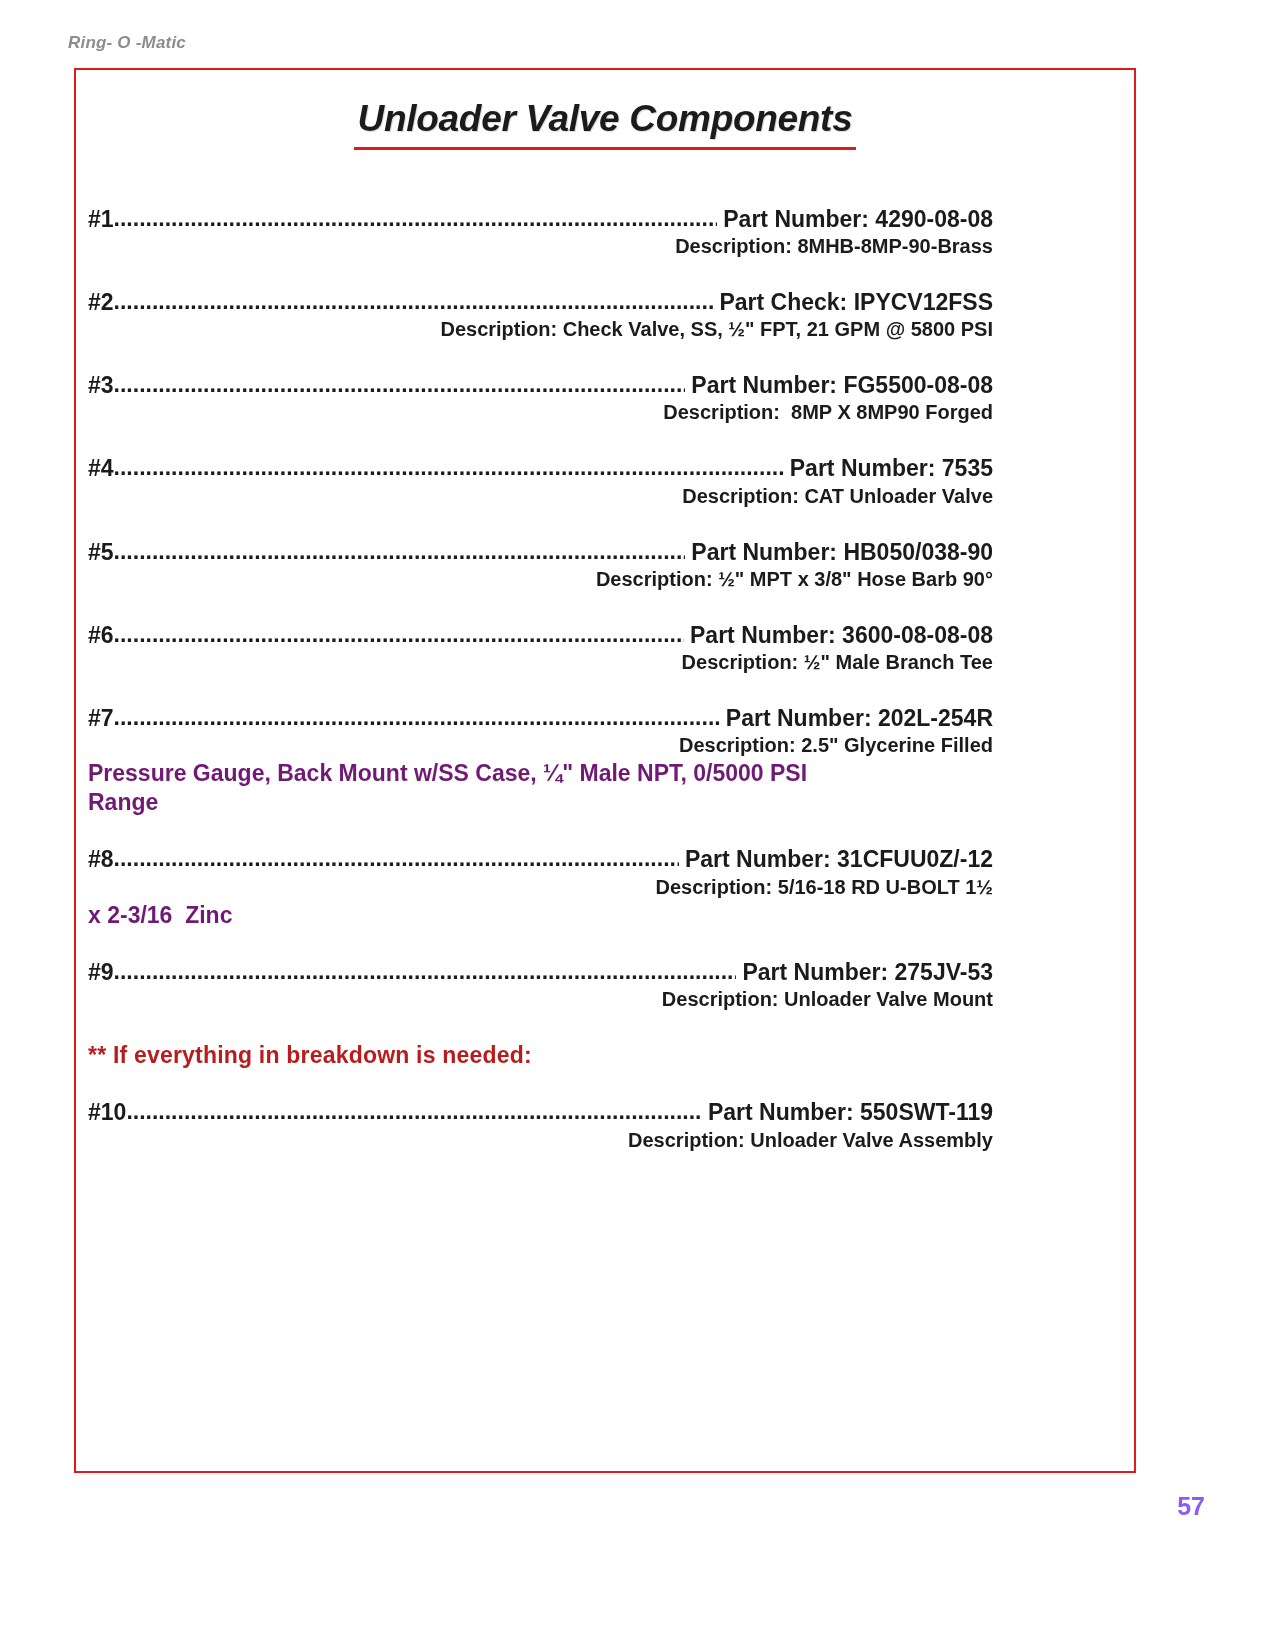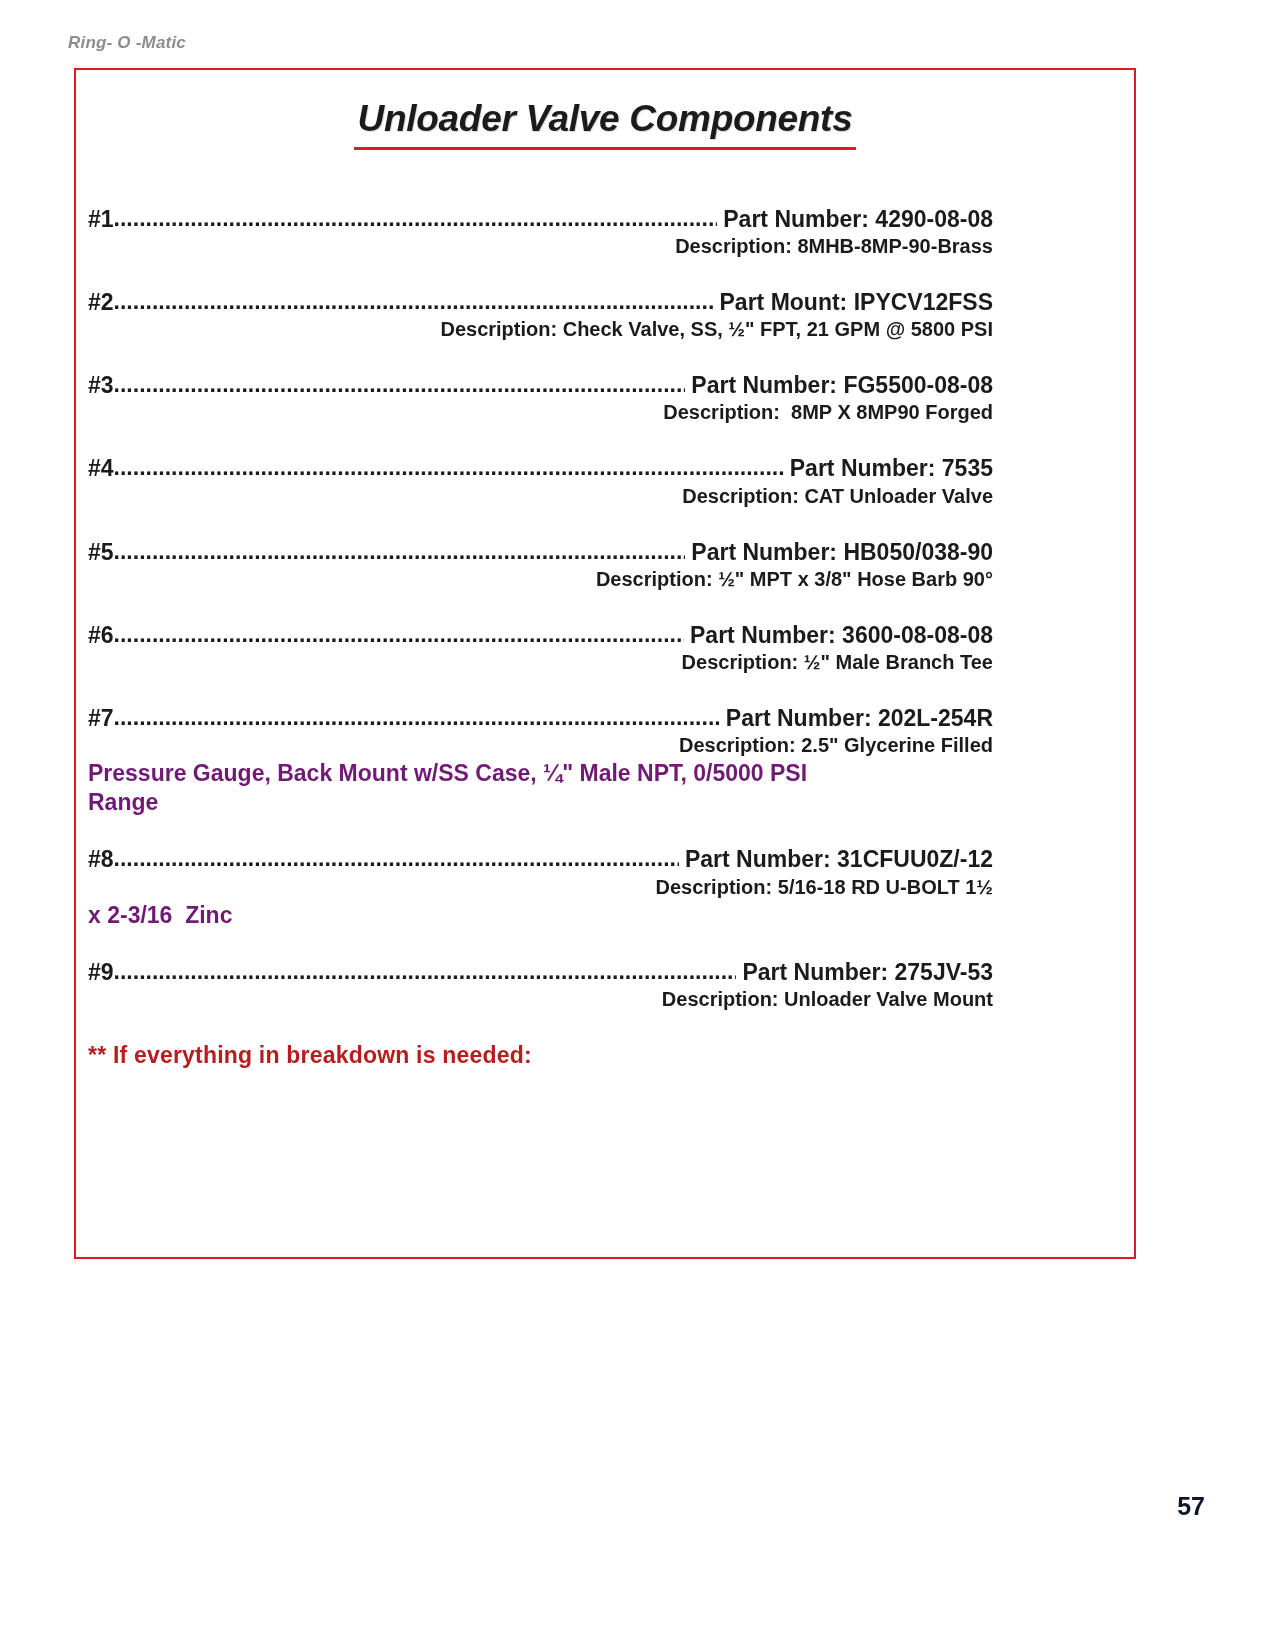--- a/index.html
+++ b/index.html
@@ -27,21 +27,21 @@
     letter-spacing: 0.2px;
     white-space: pre;
   }
 
   
   .page-frame {
     position: absolute;
     left: 74px;
     top: 68px;
     width: 1062px;
-    height: 1191px;
+    height: 1405px;
     border: 2px solid #e01b1b;
     box-sizing: border-box;
     background: #ffffff;
   }
 
   
   .title-wrap {
     text-align: center;
     margin-top: 28px;
   }
@@ -138,21 +138,21 @@
     letter-spacing: 0.2px;
   }
 
   
   .page-number {
     position: absolute;
     right: 70px;
     top: 1492px;
     font-size: 25px;
     font-weight: bold;
-    color: #0f172a;
+    color: #8b5cf6;
   }
 </style>
 </head>
 <body>
 
 <div class="brand">Ring- O -Matic</div>
 
 <div class="page-frame">
   <div class="title-wrap">
     <span class="doc-title">Unloader Valve Components</span>
@@ -165,21 +165,21 @@
         <span class="item-ref">#1</span>
         <span class="leader"></span>
         <span class="pn-text">Part Number: 4290-08-08</span>
       </div>
       <div class="row-description">Description: 8MHB-8MP-90-Brass</div>
     </li>
     <li class="part-entry">
       <div class="row-partnumber">
         <span class="item-ref">#2</span>
         <span class="leader"></span>
-        <span class="pn-text">Part Mount: IPYCV12FSS</span>
+        <span class="pn-text">Part Check: IPYCV12FSS</span>
       </div>
       <div class="row-description">Description: Check Valve, SS, ½" FPT, 21 GPM @ 5800 PSI</div>
     </li>
     <li class="part-entry">
       <div class="row-partnumber">
         <span class="item-ref">#3</span>
         <span class="leader"></span>
         <span class="pn-text">Part Number: FG5500-08-08</span>
       </div>
       <div class="row-description">Description:  8MP X 8MP90 Forged</div>
@@ -229,15 +229,23 @@
     </li>
     <li class="part-entry">
       <div class="row-partnumber">
         <span class="item-ref">#9</span>
         <span class="leader"></span>
         <span class="pn-text">Part Number: 275JV-53</span>
       </div>
       <div class="row-description">Description: Unloader Valve Mount</div>
     </li>
     <li class="note-line">** If everything in breakdown is needed:</li>
+    <li class="part-entry">
+      <div class="row-partnumber">
+        <span class="item-ref">#10</span>
+        <span class="leader"></span>
+        <span class="pn-text">Part Number: 550SWT-119</span>
+      </div>
+      <div class="row-description">Description: Unloader Valve Assembly</div>
+    </li>
   </ul>
 
 <div class="page-number">57</div>
 
 </body></html>

